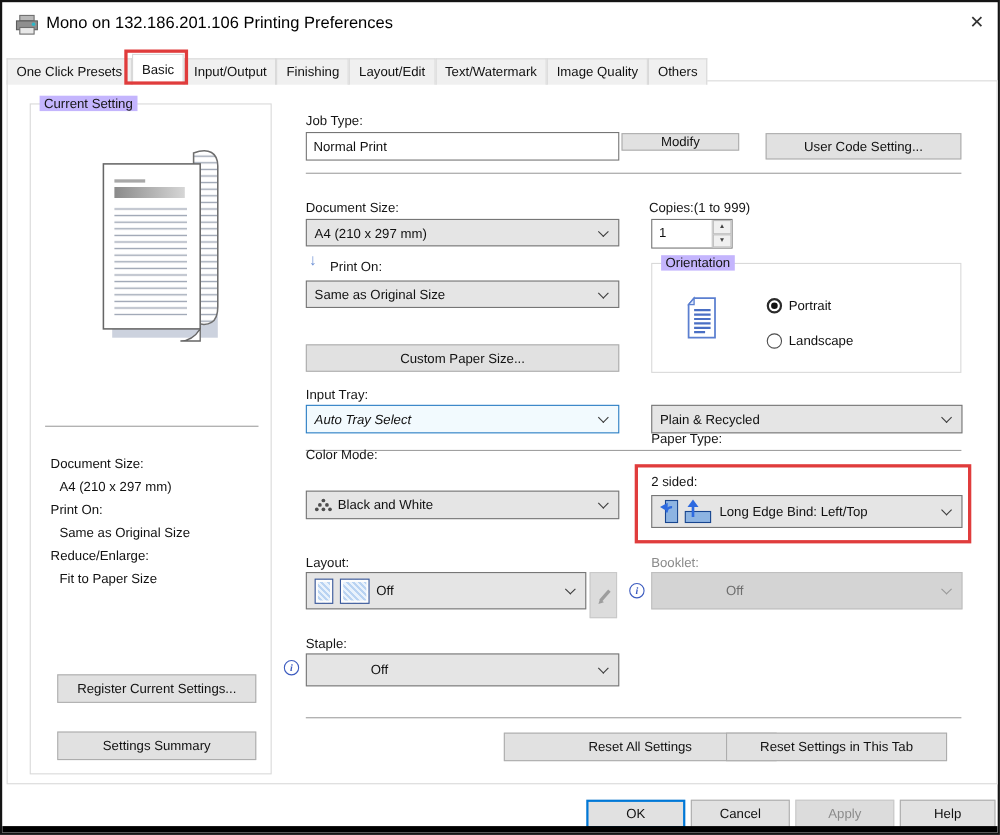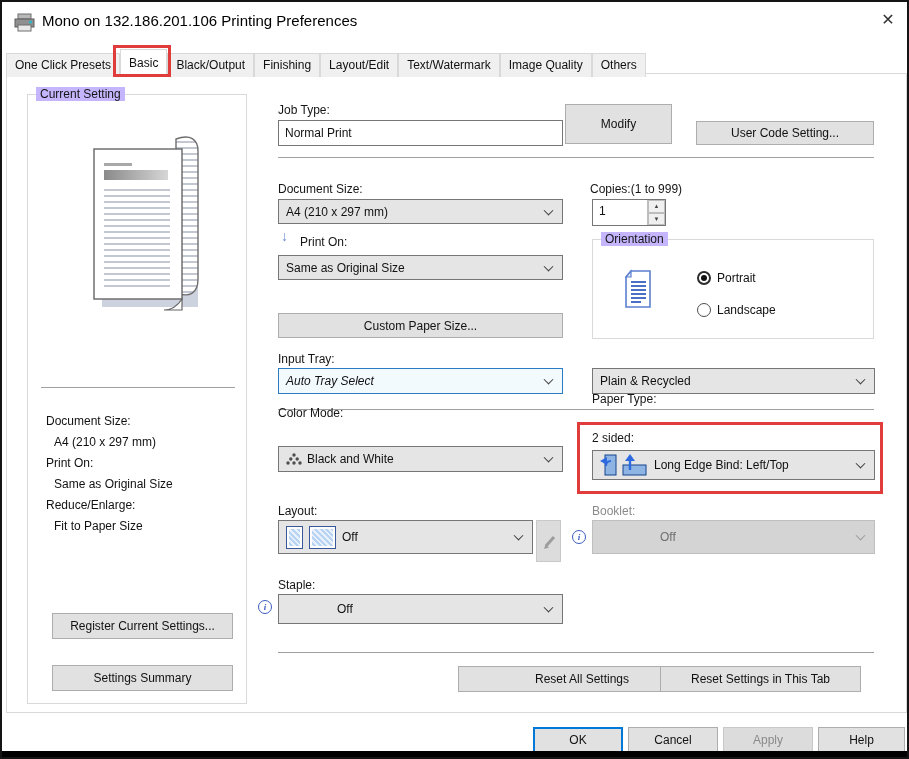--- a/index.html
+++ b/index.html
@@ -99,21 +99,21 @@
     <rect x="2" y="6" width="19" height="8" fill="#8f8f8f" stroke="#5c5c5c"></rect>
     <rect x="5" y="12" width="13" height="6" fill="#e8e8e8" stroke="#6e6e6e"></rect>
     <circle cx="17.5" cy="9" r="1.6" fill="#2ab8c8"></circle>
   </svg>
   <div class="title-text">Mono on 132.186.201.106 Printing Preferences</div>
   <div class="close-x">✕</div>
 
   <div class="tabstrip">
     <div class="tab">One Click Presets</div>
     <div class="tab active">Basic</div>
-    <div class="tab">Black/Output</div>
+    <div class="tab">Input/Output</div>
     <div class="tab">Finishing</div>
     <div class="tab">Layout/Edit</div>
     <div class="tab">Text/Watermark</div>
     <div class="tab">Image Quality</div>
     <div class="tab">Others</div>
   </div>
   <div class="tabpage"></div>
   <div class="redbox" style="left:111px;top:43px;width:58px;height:32px;"></div>
 
   <div class="group" style="left:25px;top:92px;width:220px;height:610px;">
@@ -151,21 +151,21 @@
     </div>
 
     <button class="btn" style="left:24px;top:518px;width:181px;height:26px;">Register Current Settings...</button>
     <button class="btn" style="left:24px;top:570px;width:181px;height:26px;">Settings Summary</button>
   </div>
 
   <div class="lbl" style="left:276px;top:101px;">Job Type:</div>
   <div class="field" style="left:276px;top:118px;width:285px;height:26px;">
     <span>Normal Print</span>
   </div>
-  <button class="btn" style="left:563px;top:102px;width:107px;height:40px;">Modify</button>
+  <button class="btn" style="left:563px;top:119px;width:107px;height:16px;">Modify</button>
   <button class="btn" style="left:694px;top:119px;width:178px;height:24px;">User Code Setting...</button>
 
   <div class="sep" style="left:276px;top:155px;width:596px;"></div>
 
   <div class="lbl" style="left:276px;top:180px;">Document Size:</div>
   <div class="dd" style="left:276px;top:197px;width:285px;height:25px;">
     <span>A4 (210 x 297 mm)</span>
     <span class="chev"></span>
   </div>
 

